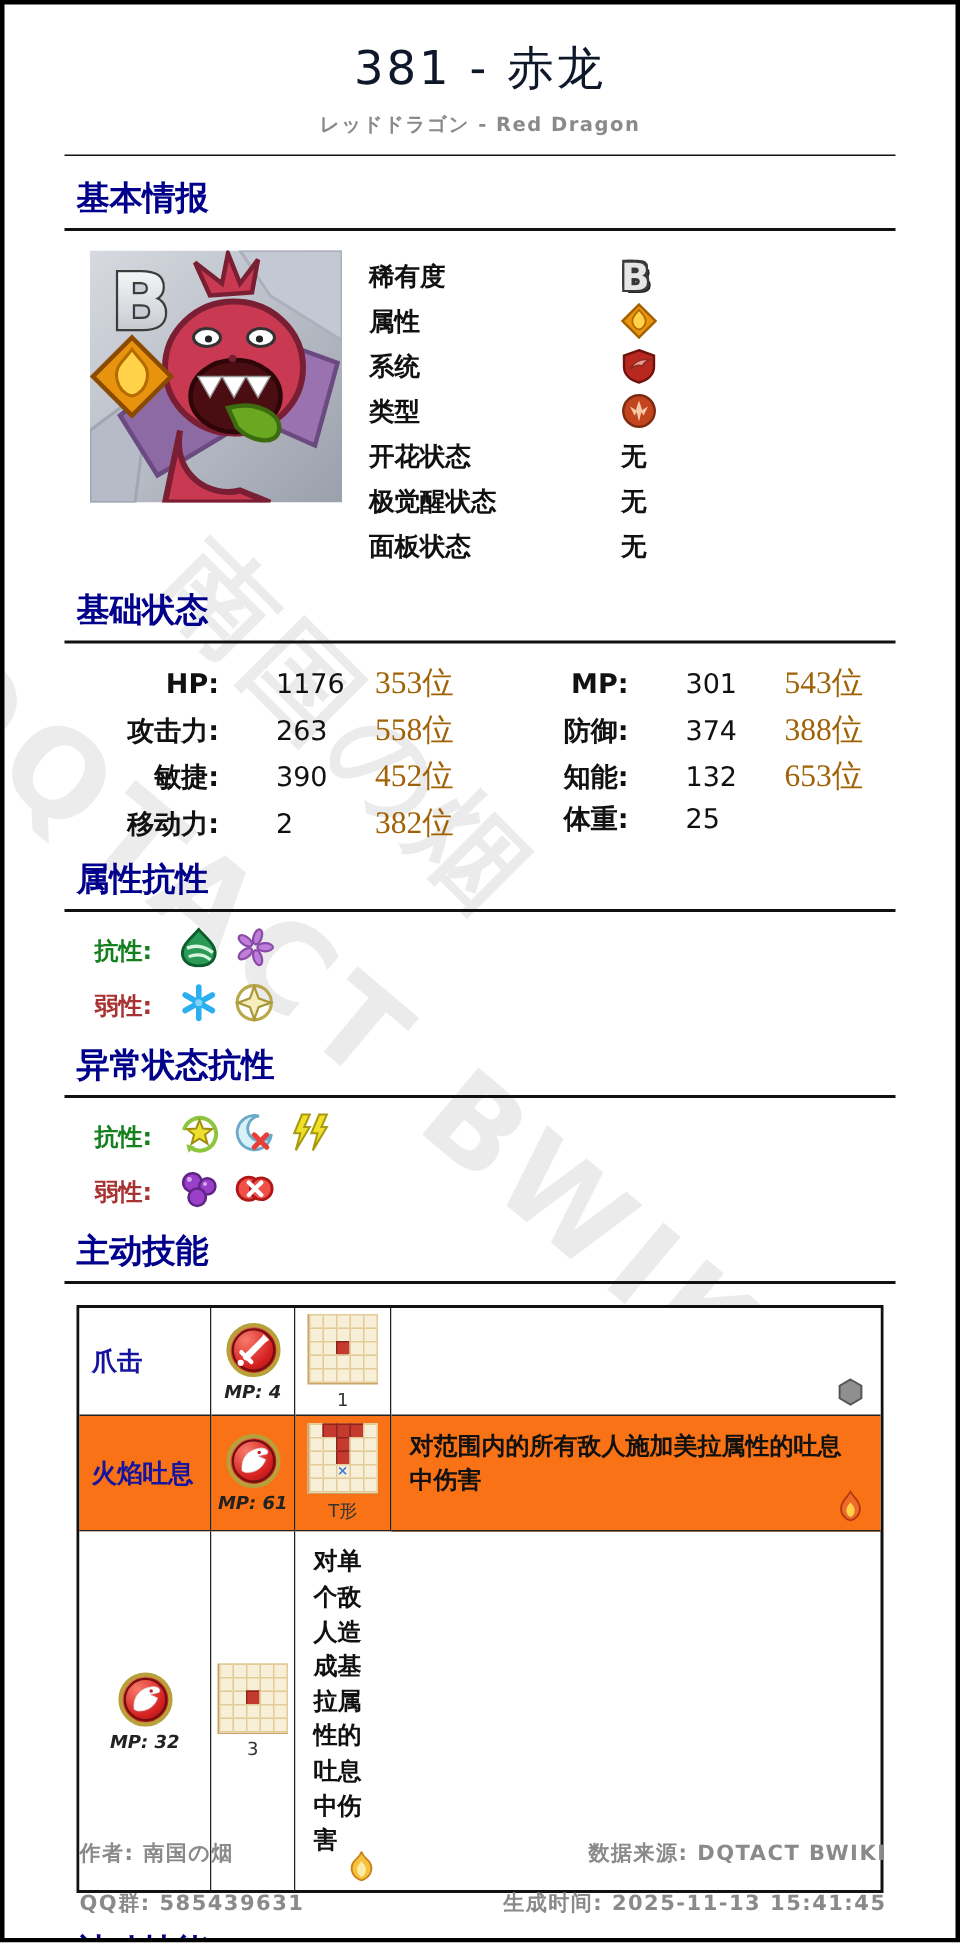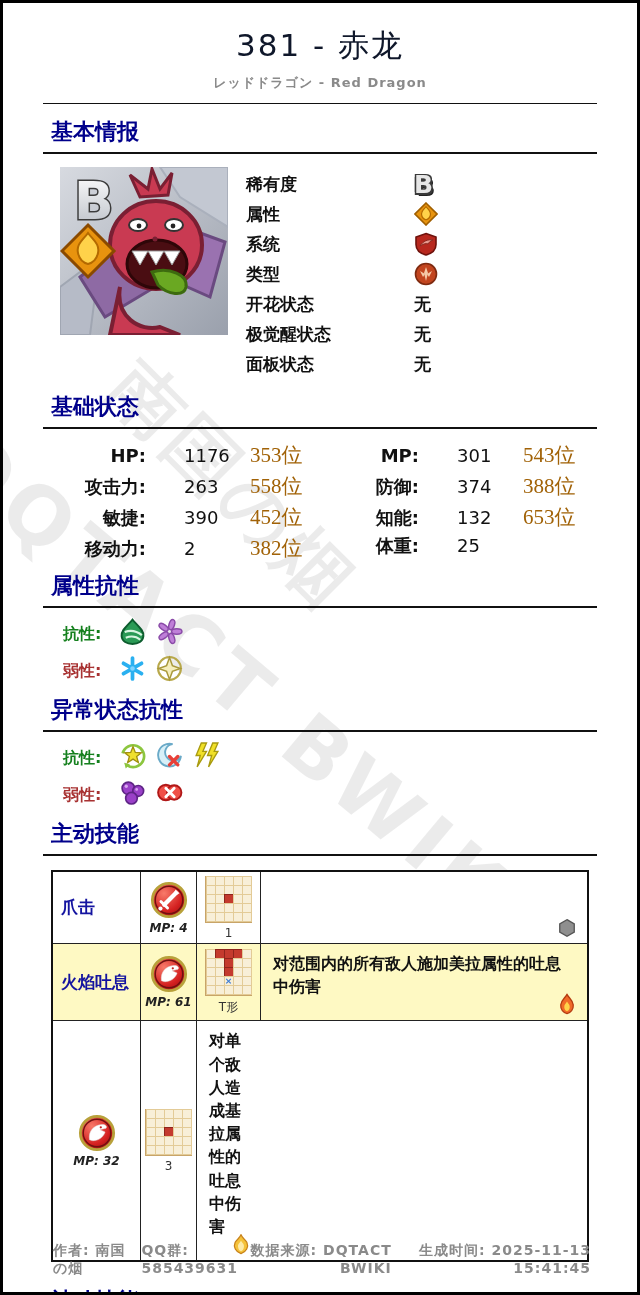--- a/index.html
+++ b/index.html
@@ -45,40 +45,40 @@
   .res-label.green { color:#15801e; }
   .res-label.red { color:#a83232; }
   .res-icons { display:flex; gap:10px; margin-left:4px; }
   .res-icons svg { display:block; }
 
   
   .skill-table { margin:14px 48px 0; border:2px solid #111; display:grid; grid-template-columns:88px 56px 64px 1fr; background:#fff; }
   .cell { border-right:1.5px solid #222; border-bottom:1.5px solid #222; background:#fff; min-height:72px; }
   .cell.last-col { border-right:none; }
   .cell.last-row { border-bottom:none; }
-  .cell.stripe { background:#fef9c3; }
+  .cell.stripe { background:#f97316; }
   .c-name { display:flex; align-items:center; padding-left:8px; font-size:17px; font-weight:bold; color:#1414a0; }
   .c-icon { display:flex; flex-direction:column; align-items:center; justify-content:center; gap:2px;font-style:italic; }
   .mp { font-size:12px; font-weight:bold; color:#222; }
   .c-range { display:flex; flex-direction:column; align-items:center; justify-content:center; gap:3px; }
   .range-label { font-size:12px; color:#333; }
   .c-desc { position:relative; padding:8px 12px 22px 12px; font-size:16px; font-weight:bold; color:#111; line-height:1.45; }
   .type-icon { position:absolute; right:10px; bottom:5px; }
 
   .rgrid { display:grid; grid-template-columns:repeat(5,9px); grid-auto-rows:9px; border:1px solid #c8a468; background:#fff; }
   .gcell { border:1px solid #e3cb97; margin:-0.5px; background:#f8efd8; display:flex; align-items:center; justify-content:center;
            font-size:9px; font-weight:bold; color:#3a7bd5; line-height:1; }
   .gcell.red { background:#c43a2e; border-color:#8f241c; }
 
   
   .grey-text { margin:16px 0 0 62px; font-size:18px; font-weight:bold; color:#9a9a9a; }
 
   
   .footer { position:absolute; left:50px; right:46px; bottom:14px; display:flex; justify-content:space-between; z-index:1; }
-  .footer .col { display:flex; flex-direction:row; gap:15px; }
+  .footer .col { display:flex; flex-direction:column; gap:15px; }
   .footer .col.right { text-align:right; }
   .footer span { font-size:14px; font-weight:bold; color:#8a8a8a; letter-spacing:1px; }
 </style>
 </head>
 <body>
 
 <div class="page">
 
   <div class="wm wm1">南国の烟</div>
   <div class="wm wm2">DQTACT BWIKI</div>

